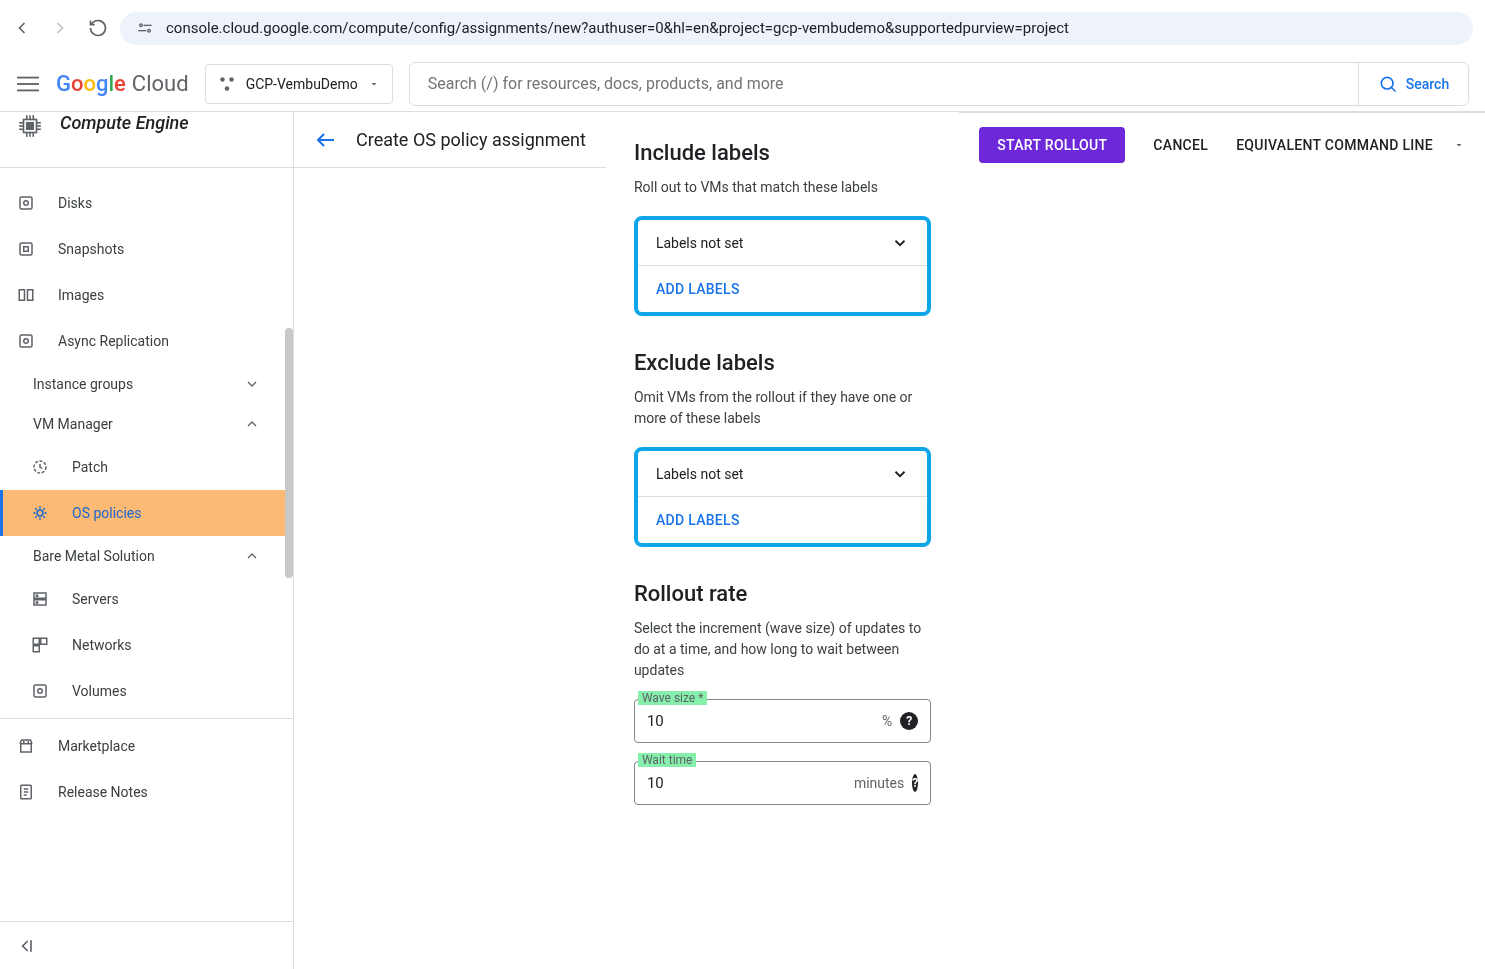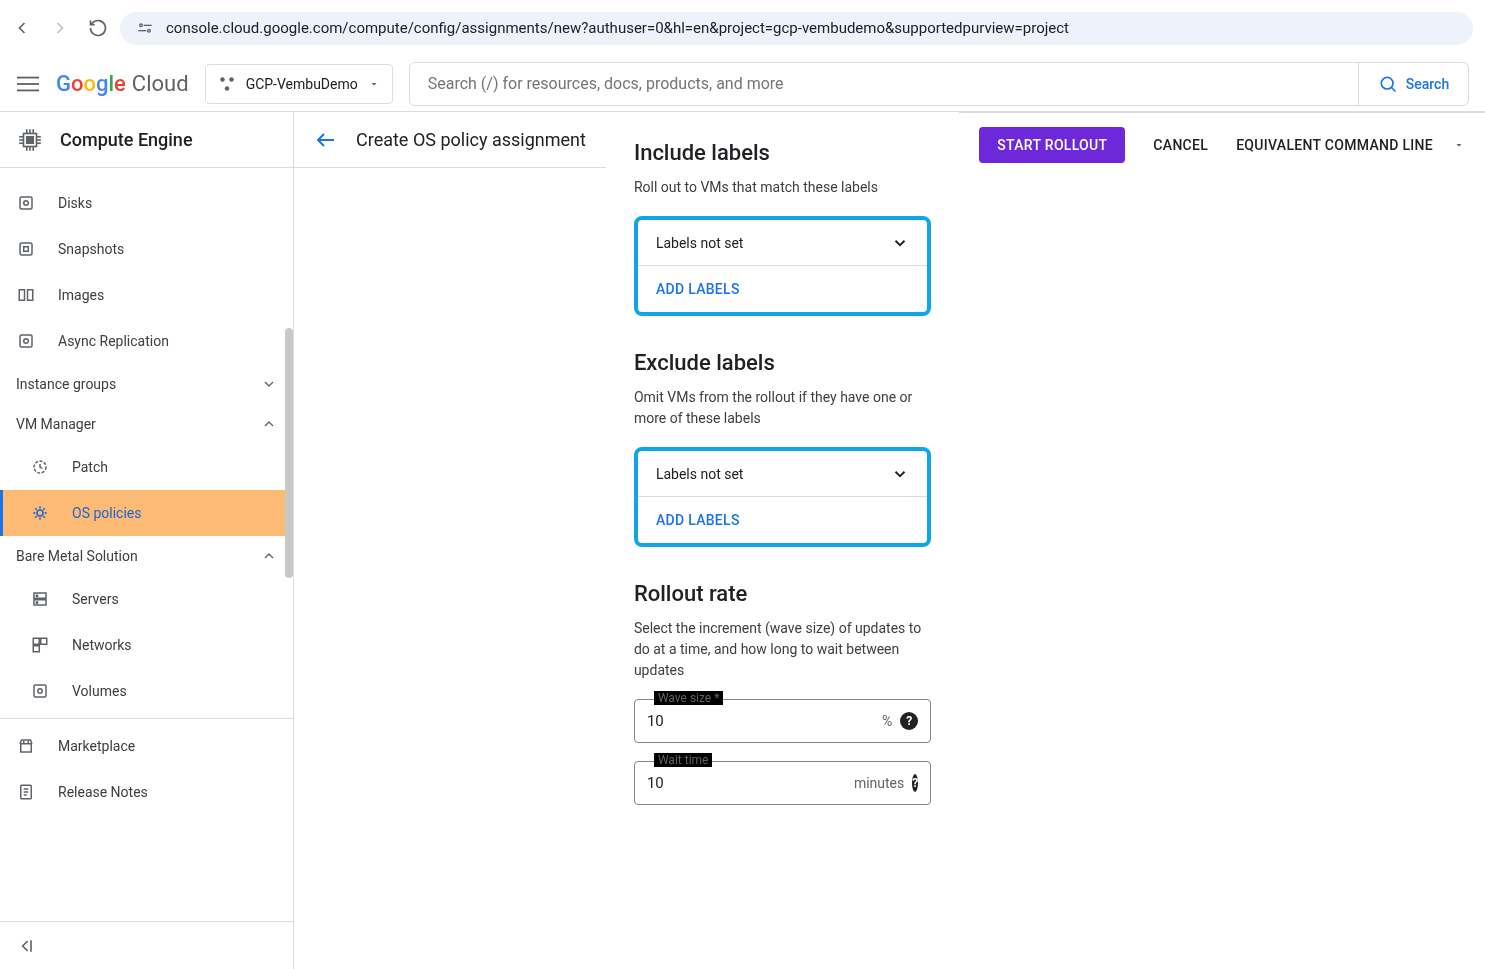--- a/index.html
+++ b/index.html
@@ -27,30 +27,30 @@
 .search-wrap { flex: 1; height: 44px; border: 1px solid #dadce0; border-radius: 6px; display: flex; align-items: stretch; overflow: hidden; }
 .search-input { flex: 1; border: none; outline: none; padding: 0 18px; font-size: 16px; color: #5f6368; background: transparent; }
 .search-btn { width: 110px; border-left: 1px solid #dadce0; display: flex; align-items: center; justify-content: center; gap: 8px; color: #1a73e8; font-weight: 500; cursor: pointer; }
 .search-btn svg { width: 20px; height: 20px; }
 
 
 .main-wrap { display: flex; height: calc(969px - 56px - 56px); }
 
 
 .sidebar { width: 294px; border-right: 1px solid #dadce0; display: flex; flex-direction: column; position:relative;}
-.sidebar-header { height: 56px; display: flex; align-items: center; padding: 0 16px; gap: 16px; border-bottom: 1px solid #dadce0; }
+.sidebar-header { height: 56px; display: flex; align-items: flex-start; padding: 0 16px; gap: 16px; border-bottom: 1px solid #dadce0; font-style: italic; }
 .sidebar-header .chip-icon { width:28px; height:28px; color:#5f6368; display:flex; align-items:center; justify-content:center;}
 .sidebar-header .title { font-size: 18px; font-weight: 500; color: #202124; }
 .sidebar-scroll { flex:1; overflow:auto; padding-top:12px; padding-bottom:60px;}
 .nav-item { height: 46px; display: flex; align-items: center; padding: 0 16px; gap: 22px; color: #3c4043; cursor: pointer; font-size: 14px; }
 .nav-item .nav-icon { width: 20px; height: 20px; color: #5f6368; display:flex; align-items:center; justify-content:center;}
 .nav-item.sub { padding-left: 30px; }
 .nav-item.selected { background: #fdba74; color: #1967d2; border-left: 3px solid #1a73e8; padding-left:27px;}
 .nav-item.selected .nav-icon { color: #1967d2; }
-.group-header { height: 40px; display: flex; align-items: center; padding: 0 16px; color: #3c4043; font-size: 14px; cursor: pointer; justify-content: space-between; }
+.group-header { height: 40px; display: flex; align-items: center; padding: 0 33px; color: #3c4043; font-size: 14px; cursor: pointer; justify-content: space-between; }
 .group-header .chev { color:#5f6368; }
 .nav-divider { height:1px; background:#dadce0; margin: 4px 0; }
 .sidebar-footer { position:absolute; bottom:0; left:0; right:0; height:48px; border-top:1px solid #dadce0; display:flex; align-items:center; padding:0 16px; color:#5f6368;}
 .scroll-thumb { position:absolute; right:0; top:216px; width:8px; height:250px; background:#c8c8c8; border-radius:4px;}
 
 
 .content { flex:1; display:flex; flex-direction:row; }
 .content-header { height:56px; border-bottom:1px solid #dadce0; display:flex; align-items:center; padding:0 20px; gap:18px;}
 .content-header .back { color:#1a73e8; cursor:pointer; display:flex;}
 .content-header .ctitle { font-size:18px; font-weight:400; color:#202124;}
@@ -60,21 +60,21 @@
 .section h2 { font-size: 22px; font-weight: 500; margin-bottom: 12px; color:#202124;}
 .section .desc { font-size: 14px; color: #3c4043; margin-bottom: 18px; line-height:1.5;}
 
 .label-box { border: 4px solid #0ea5e9; border-radius: 8px; }
 .label-row { height: 46px; display:flex; align-items:center; justify-content:space-between; padding: 0 18px; cursor:pointer; border-bottom:1px solid #dadce0;}
 .label-row .lbl-text { color:#202124; font-size:14px;}
 .label-row .chev { color:#202124; }
 .add-labels { height: 46px; display:flex; align-items:center; padding:0 18px; color:#1a73e8; font-weight:500; letter-spacing:0.3px; font-size:14px; cursor:pointer;}
 
 .input-field { position: relative; margin-bottom: 18px; }
-.input-field .field-label { position:absolute; top:-8px; left:20px; background:#000000; padding:0 4px; font-size:12px; color:#5f6368;}
+.input-field .field-label { position:absolute; top:-8px; left:4px; background:#86efac; padding:0 4px; font-size:12px; color:#5f6368;}
 .input-field .field-box { height: 44px; border:1px solid #80868b; border-radius:4px; display:flex; align-items:center; padding:0 12px; gap:8px;}
 .input-field input { flex:1; border:none; outline:none; font-size:15px; color:#202124; background:transparent;}
 .input-field .unit { color:#5f6368; font-size:14px;}
 .input-field .help { width:18px; height:18px; border-radius:50%; background:#202124; color:#fff; display:flex; align-items:center; justify-content:center; font-size:12px; font-weight:700; cursor:pointer;}
 
 .footer-bar { height: 64px; border-top:1px solid #dadce0; display:flex; align-items:center; padding:0 20px; gap:28px;}
 .btn-primary { height:36px; background:#6d28d9; color:#fff; border:none; border-radius:4px; padding:0 18px; font-size:14px; font-weight:500; letter-spacing:0.3px; cursor:pointer;}
 .btn-flat { background:none; border:none; color:#202124; font-size:14px; font-weight:500; letter-spacing:0.3px; cursor:pointer;}
 .cmd-wrap { display:flex; align-items:center; gap:20px;}
 .cmd-caret { color:#5f6368; cursor:pointer;}

